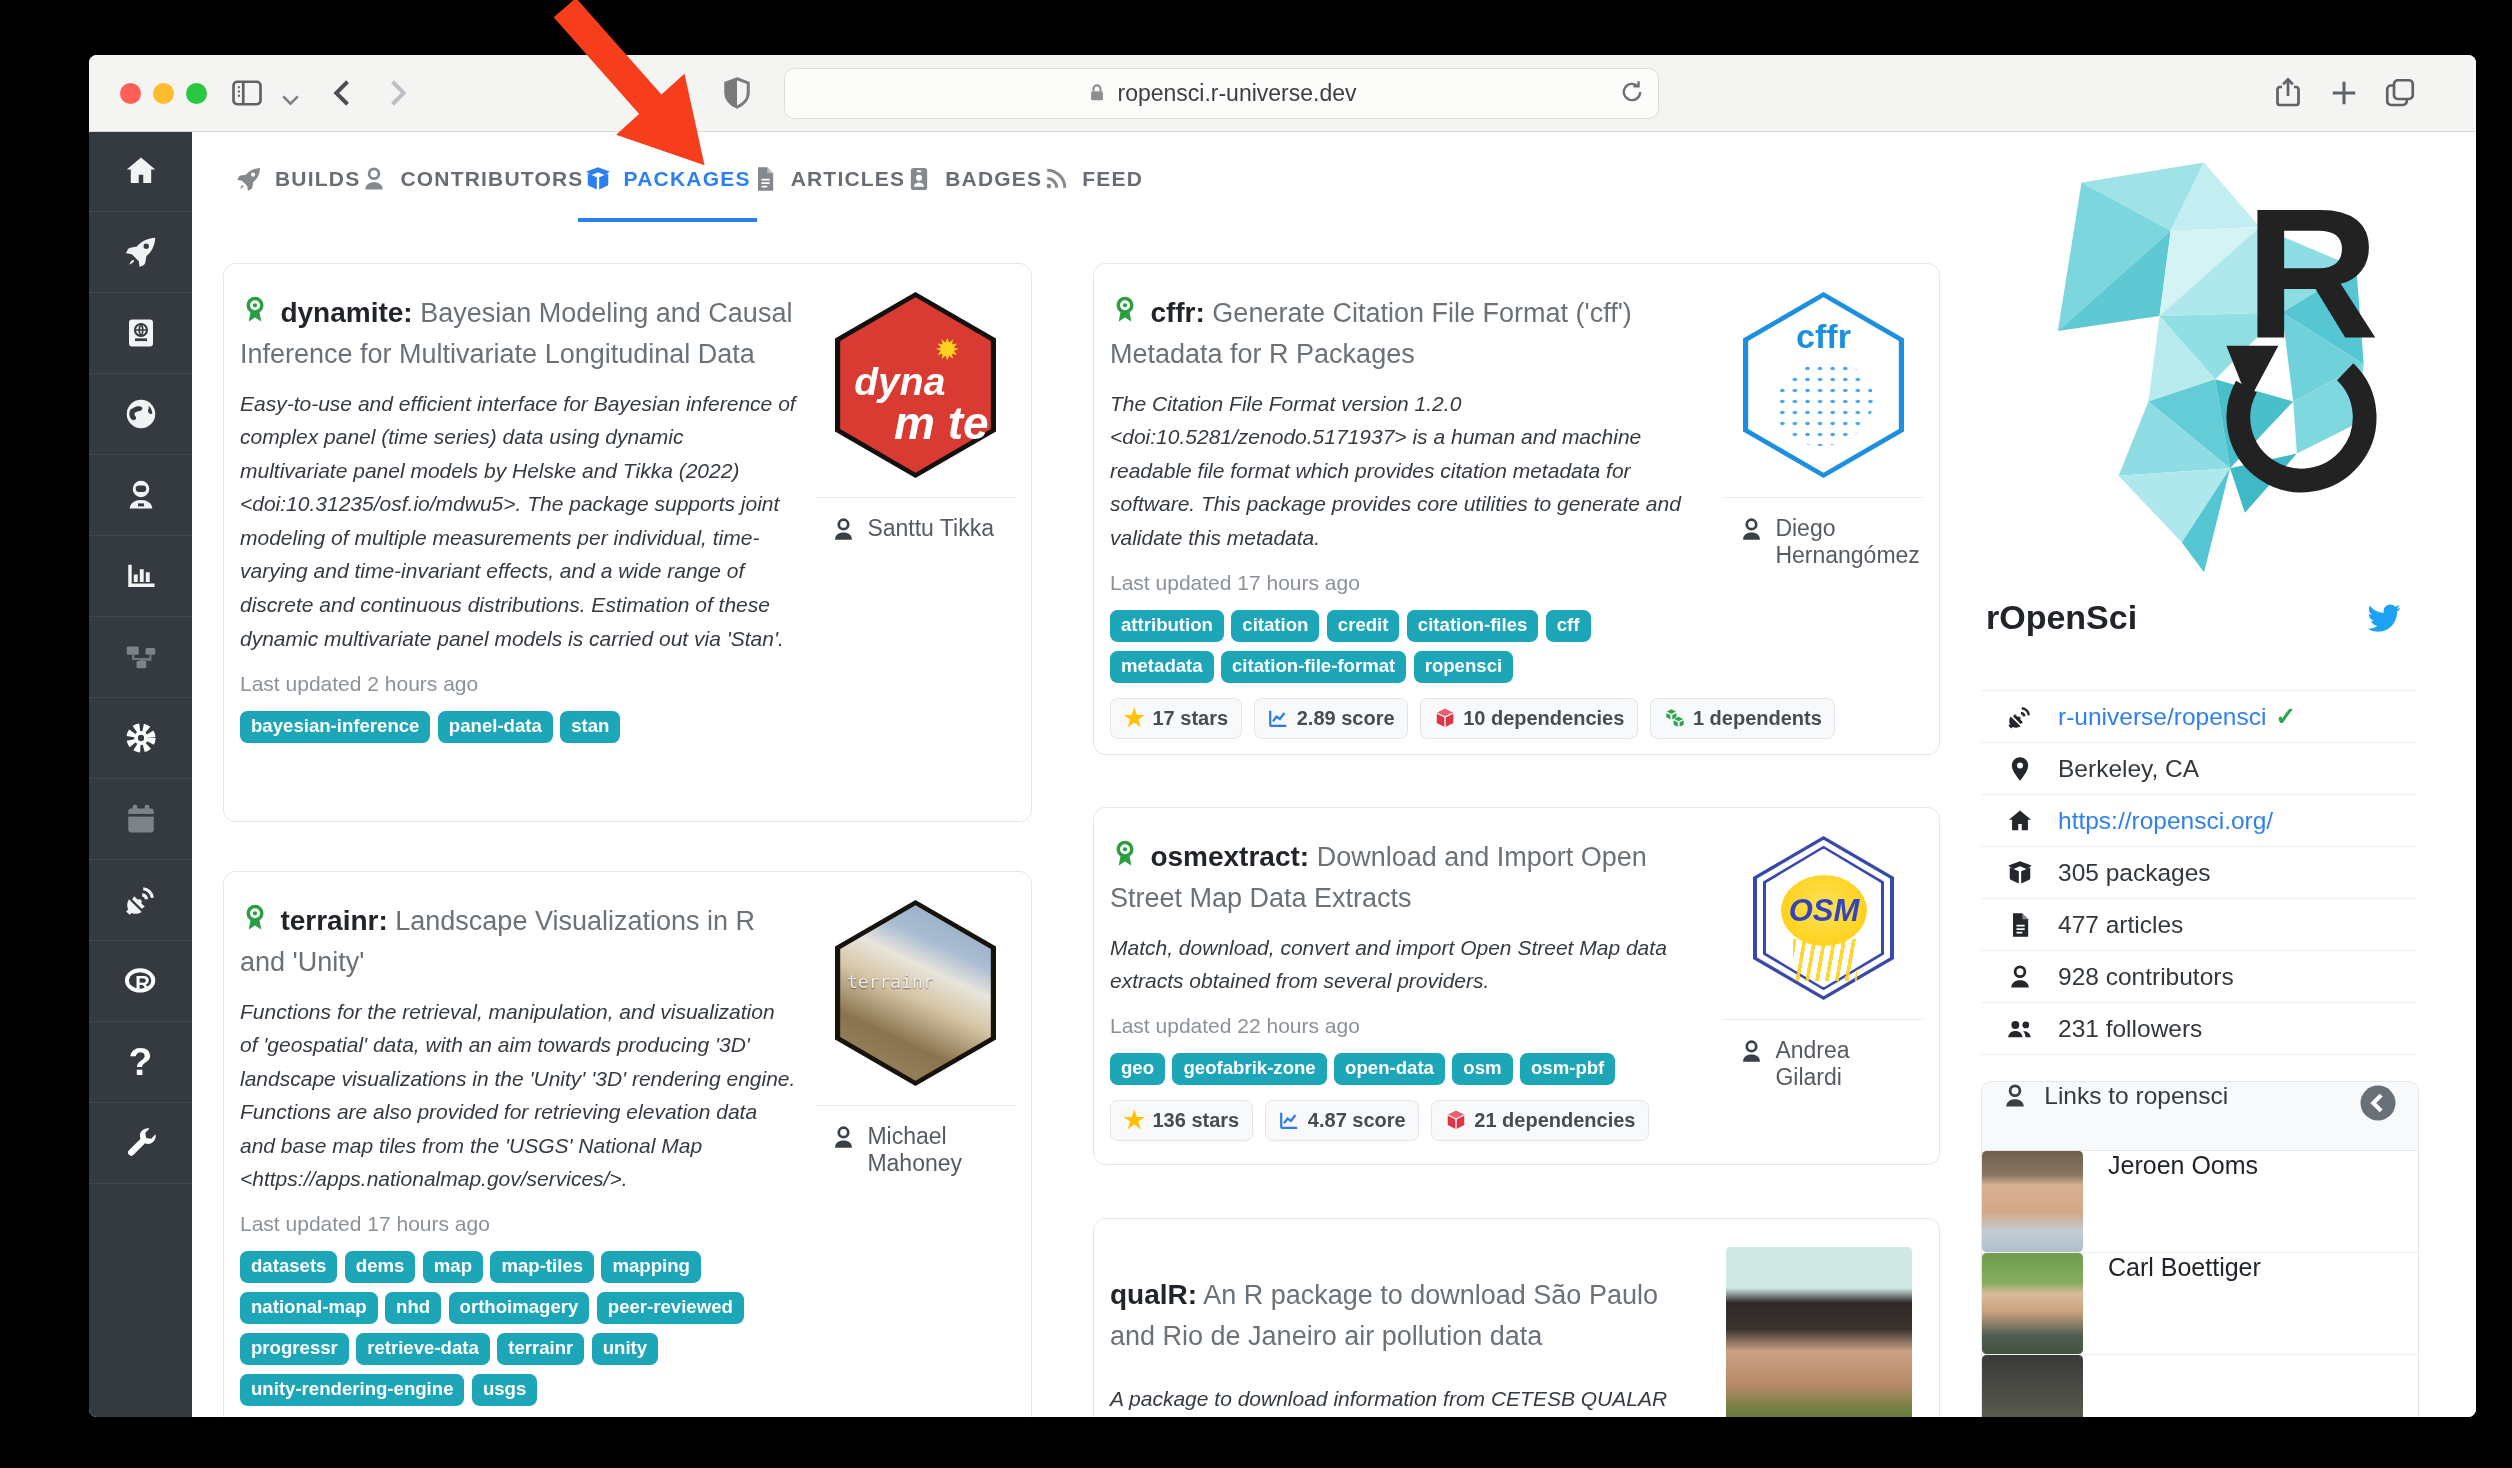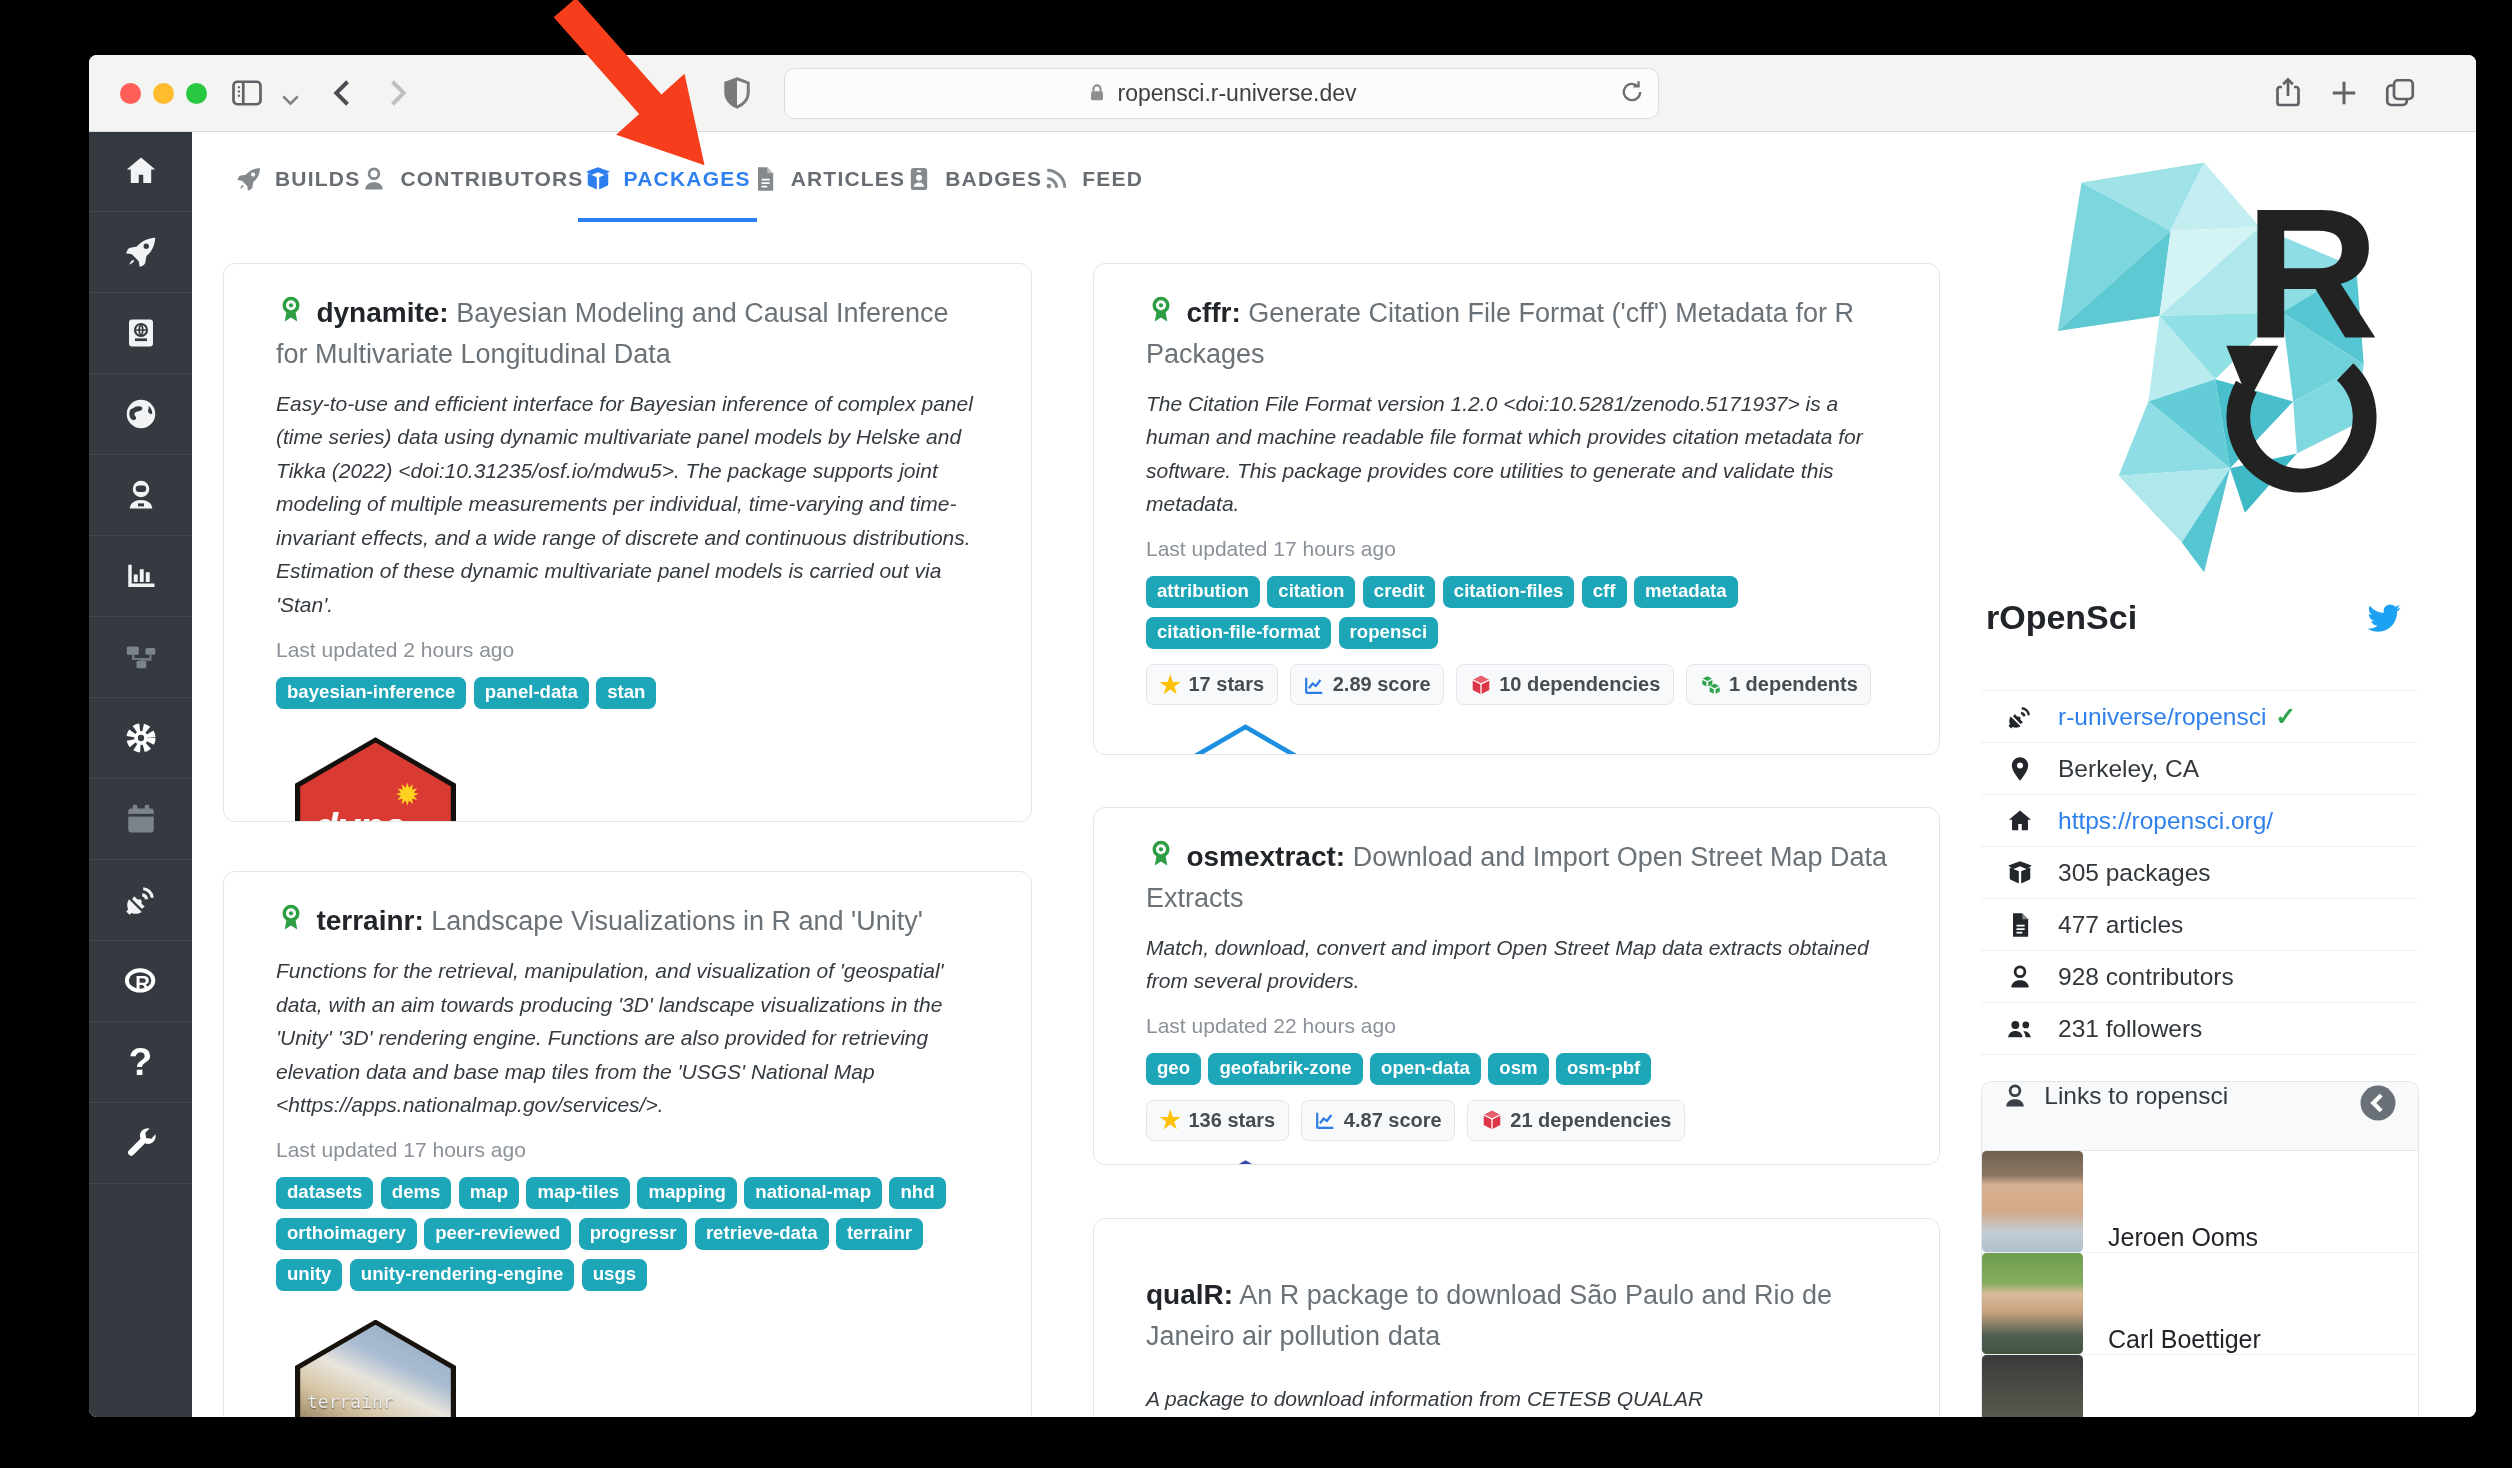--- a/index.html
+++ b/index.html
@@ -24,21 +24,21 @@
   
   .content{position:absolute;left:103px;top:76px;right:0;bottom:0;background:#fff;overflow:hidden;}
   
   .tabs{position:absolute;left:43px;top:34px;display:flex;}
   .tab{display:flex;align-items:center;gap:12px;font-size:21px;font-weight:700;letter-spacing:1.2px;color:#686d73;position:relative;padding-bottom:7.4px;}
   .tab svg{width:28px;height:28px;color:#84898e;}
   .tab.active{color:#2d7ff0;}
   .tab.active svg{color:#2d7ff0;}
   .tab.active::after{content:"";position:absolute;left:-6px;right:-6px;bottom:-22px;height:4.5px;background:#2d7ff0;}
   
-  .card{position:absolute;background:#fff;border:1.5px solid #e4e7ea;border-radius:12px;box-sizing:border-box;padding:28px 52px;display:flex;gap:19.3px;overflow:hidden;flex-direction:column;}
+  .card{position:absolute;background:#fff;border:1.5px solid #e4e7ea;border-radius:12px;box-sizing:border-box;padding:28px 16px;display:flex;gap:19.3px;overflow:hidden;}
   .card-main{flex:1;min-width:0;}
   .card-side{width:199px;flex:none;display:flex;flex-direction:column;align-items:center;}
   .card-side hr{border:none;border-top:1.5px solid #e7eaed;width:100%;margin:19.3px 0 16.4px;}
   .pkg-title-row{font-size:27px;line-height:1.5;color:#6a7177;}
   .pkg-name{font-size:28px;font-weight:800;color:#212529;}
   .rosette{display:inline-block;width:30px;height:34px;vertical-align:-6px;margin-right:10.4px;}
   .pkg-desc{font-style:italic;color:#343a40;font-size:21px;line-height:1.6;margin:12px 0 0;}
   .updated{color:#8a9198;font-size:21px;margin:16.4px 0 15px;}
   .tags{line-height:1;}
   .tag{display:inline-block;background:#1da5b8;color:#fff;font-size:18.6px;font-weight:700;padding:6px 11px 7.4px;border-radius:7.4px;margin:0 7.4px 9px 0;}
@@ -86,21 +86,21 @@
   .org-row{display:flex;align-items:center;height:51px;border-bottom:0.7px solid #eef0f2;font-size:24.5px;color:#32373c;}
   .org-row:first-child{border-top:0.7px solid #eef0f2;}
   .org-row .ic{width:77px;display:flex;justify-content:center;flex:none;color:#23272b;}
   .org-row .ic svg{width:28px;height:28px;}
   .org-row a, .org-row .lnk{color:#2f80ed;text-decoration:none;}
   .vcheck{color:#2ea44f;font-weight:800;font-size:25px;margin-left:9px;}
   .links-card{position:absolute;left:1789px;top:950px;width:436px;border:1.5px solid #e4e7ea;border-radius:10.4px;overflow:hidden;background:#fff;}
   .links-head{display:flex;align-items:flex-start;gap:15px;height:68px;background:#f8f9fa;border-bottom:1.5px solid #e4e7ea;padding:0 19.3px;font-size:24.5px;color:#343a40;}
   .links-head svg{width:28px;height:28px;color:#3a4047;}
   .links-head .back-circle{margin-left:auto;width:42px;height:42px;}
-  .person-row{display:flex;align-items:flex-end;gap:25px;border-bottom:0.7px solid #eceff1;}
+  .person-row{display:flex;align-items:flex-start;gap:25px;border-bottom:0.7px solid #eceff1;}
   .person-row .pname{font-size:25px;color:#212529;}
   .arrow-overlay{position:absolute;left:0;top:0;z-index:6;pointer-events:none;}
 </style>
 </head>
 <body>
 
 <div class="window">
 
   <div class="chrome">
     <span class="tl r"></span>

